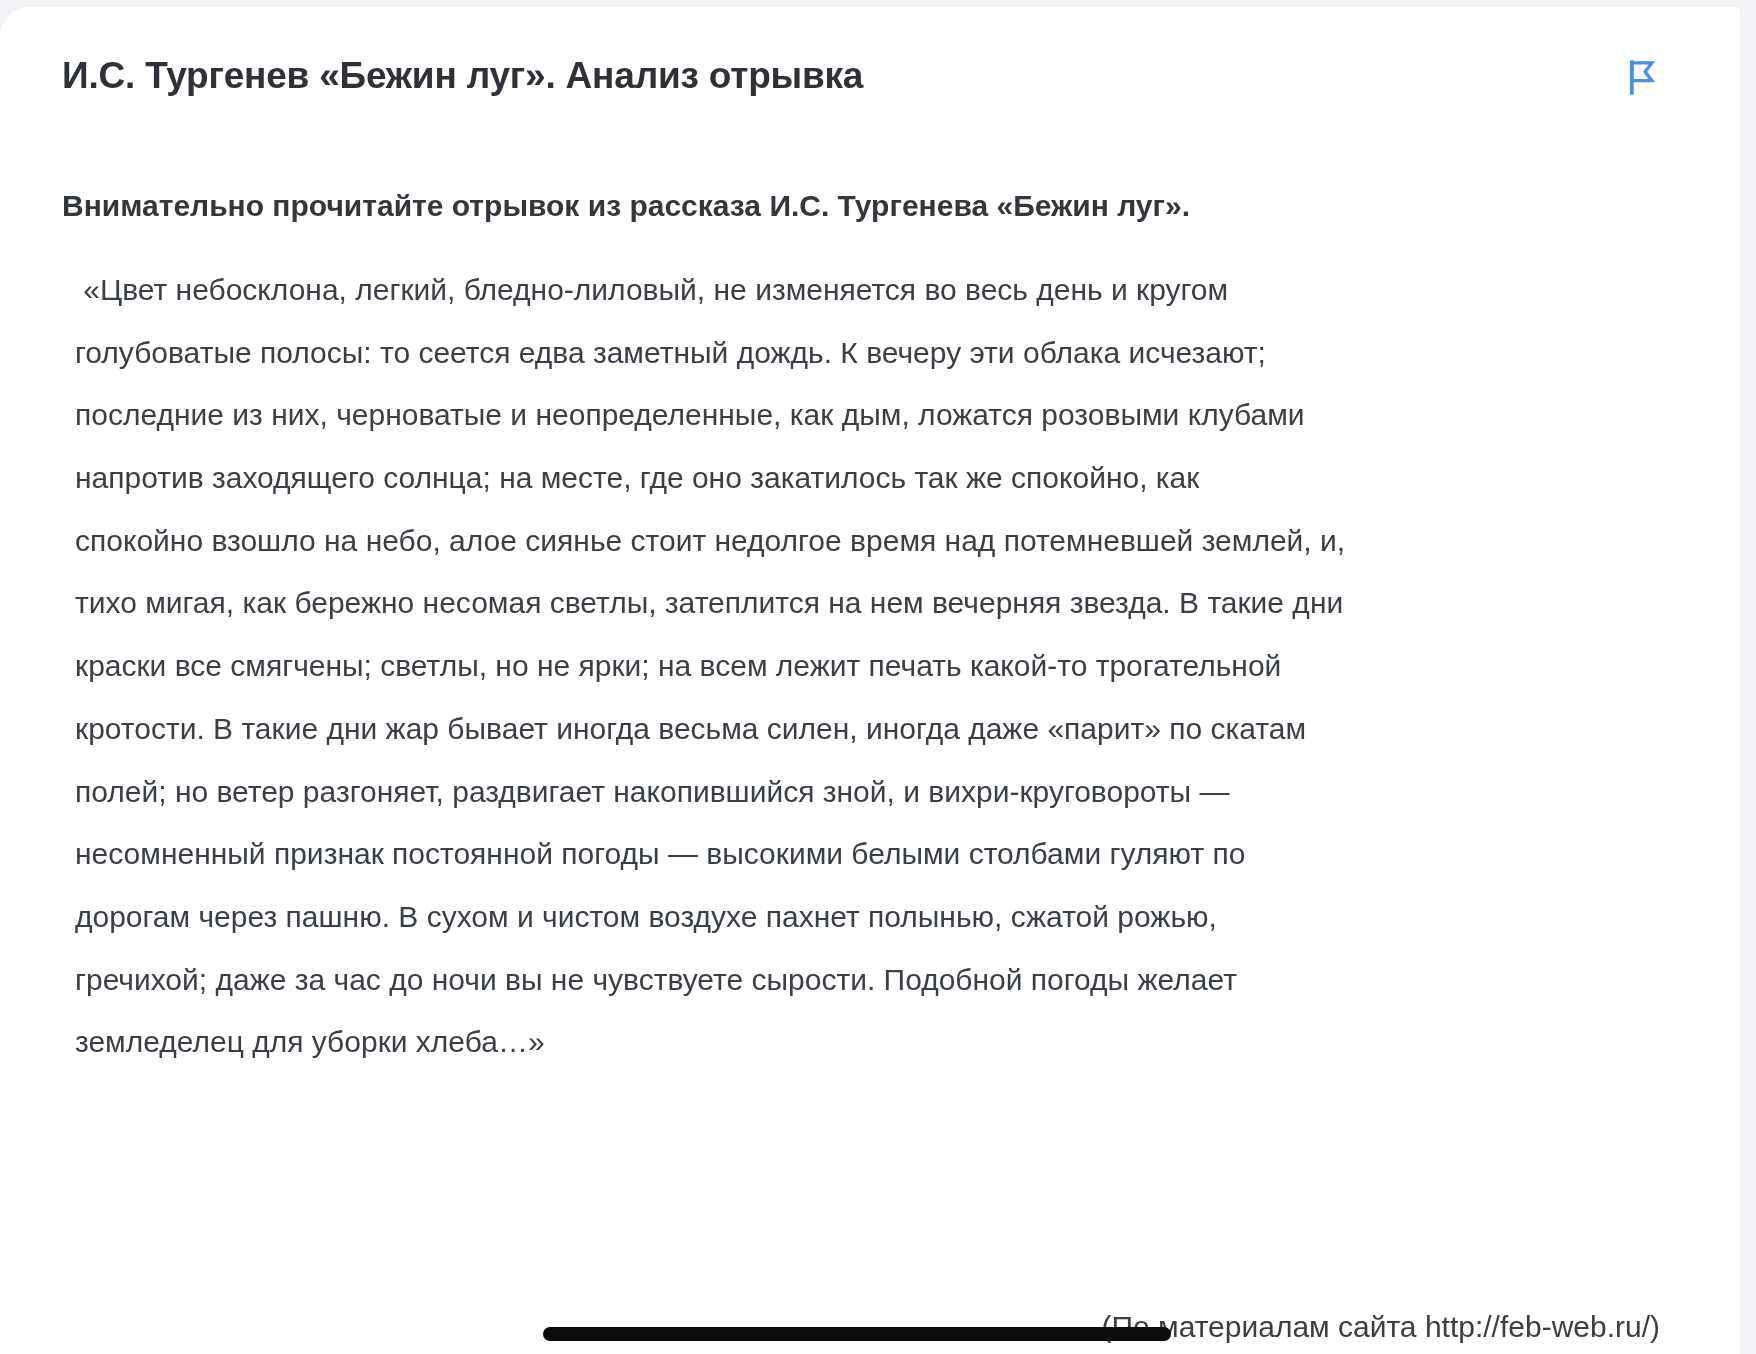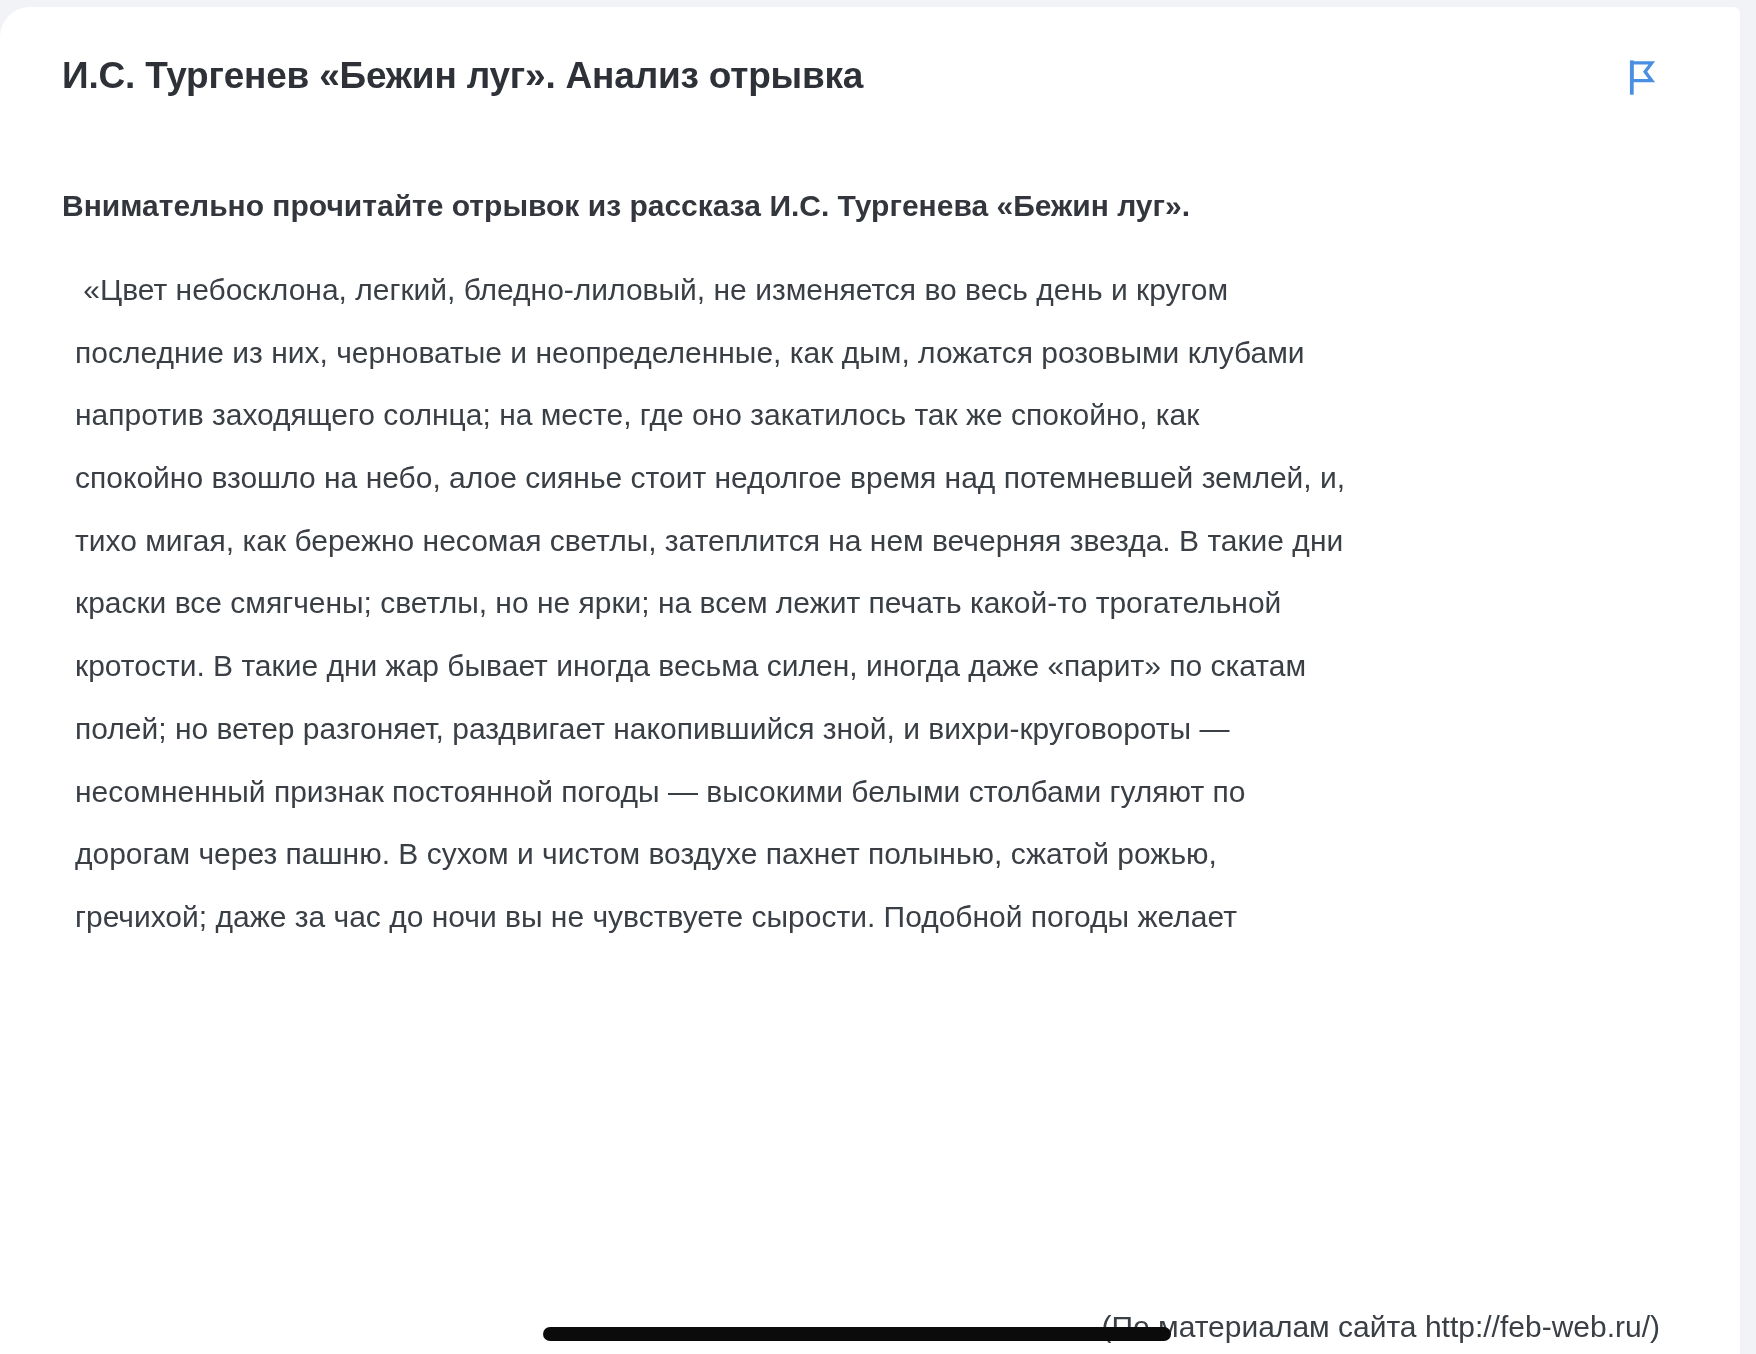--- a/index.html
+++ b/index.html
@@ -85,29 +85,31 @@
         <path d="M6.2 3.6 H18.8 L14.6 9.2 L18.8 14.8 H6.2 Z" stroke="#4a8fe2" stroke-width="2.1" stroke-linejoin="miter"></path>
         <path d="M6.2 3.2 V22.5" stroke="#4a8fe2" stroke-width="2.4" stroke-linecap="square"></path>
       </svg>
     </span>
   </button>
 
   <p class="instruction">Внимательно прочитайте отрывок из рассказа И.С. Тургенева «Бежин луг».</p>
 
   <div class="passage">
     <div class="line"> «Цвет небосклона, легкий, бледно-лиловый, не изменяется во весь день и кругом</div>
+    <div class="line">голубоватые полосы: то сеется едва заметный дождь. К вечеру эти облака исчезают;</div>
     <div class="line">последние из них, черноватые и неопределенные, как дым, ложатся розовыми клубами</div>
     <div class="line">напротив заходящего солнца; на месте, где оно закатилось так же спокойно, как</div>
     <div class="line">спокойно взошло на небо, алое сиянье стоит недолгое время над потемневшей землей, и,</div>
     <div class="line">тихо мигая, как бережно несомая светлы, затеплится на нем вечерняя звезда. В такие дни</div>
     <div class="line">краски все смягчены; светлы, но не ярки; на всем лежит печать какой-то трогательной</div>
     <div class="line">кротости. В такие дни жар бывает иногда весьма силен, иногда даже «парит» по скатам</div>
     <div class="line">полей; но ветер разгоняет, раздвигает накопившийся зной, и вихри-круговороты —</div>
     <div class="line">несомненный признак постоянной погоды — высокими белыми столбами гуляют по</div>
     <div class="line">дорогам через пашню. В сухом и чистом воздухе пахнет полынью, сжатой рожью,</div>
     <div class="line">гречихой; даже за час до ночи вы не чувствуете сырости. Подобной погоды желает</div>
+    <div class="line">земледелец для уборки хлеба…»</div>
   </div>
 
 </div>
 
 <div class="source-line">(По материалам сайта http://feb-web.ru/)</div>
 
 <div class="marker-bar"></div>
 
 </body></html>

